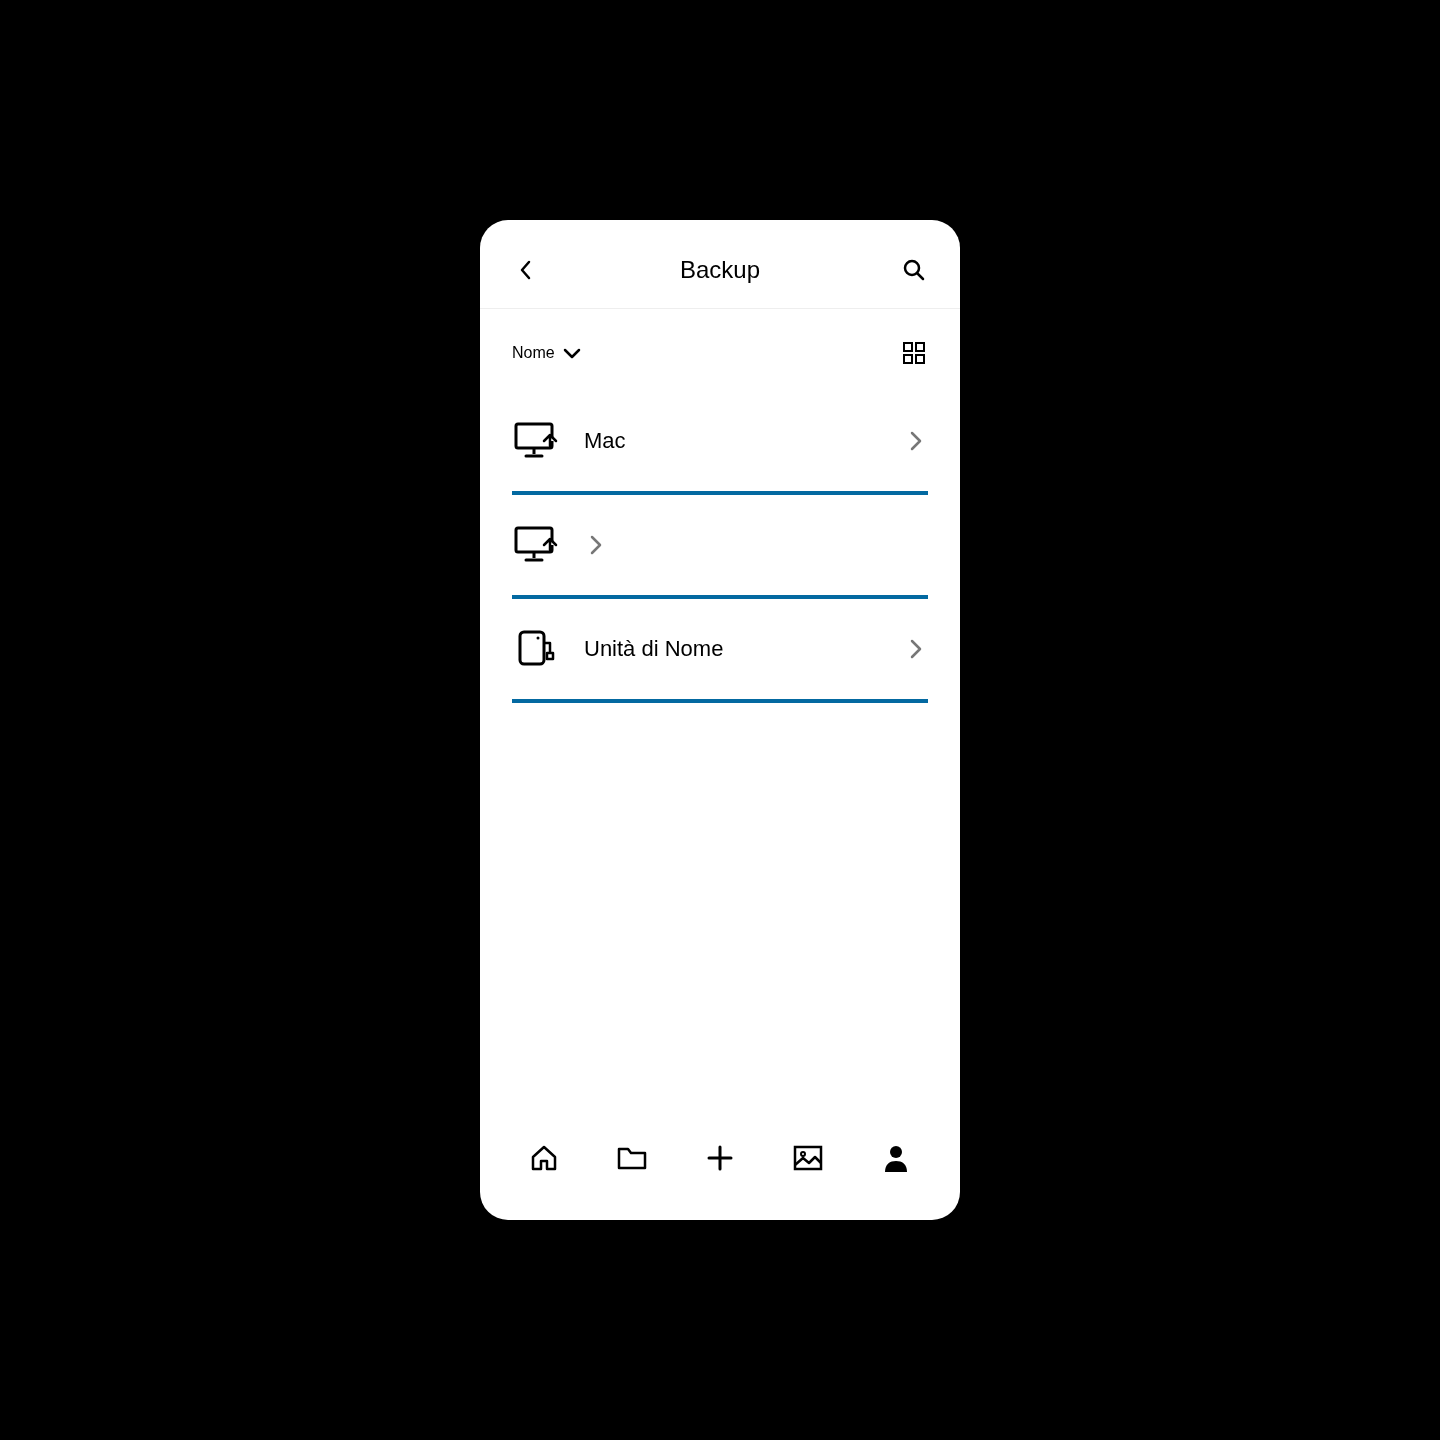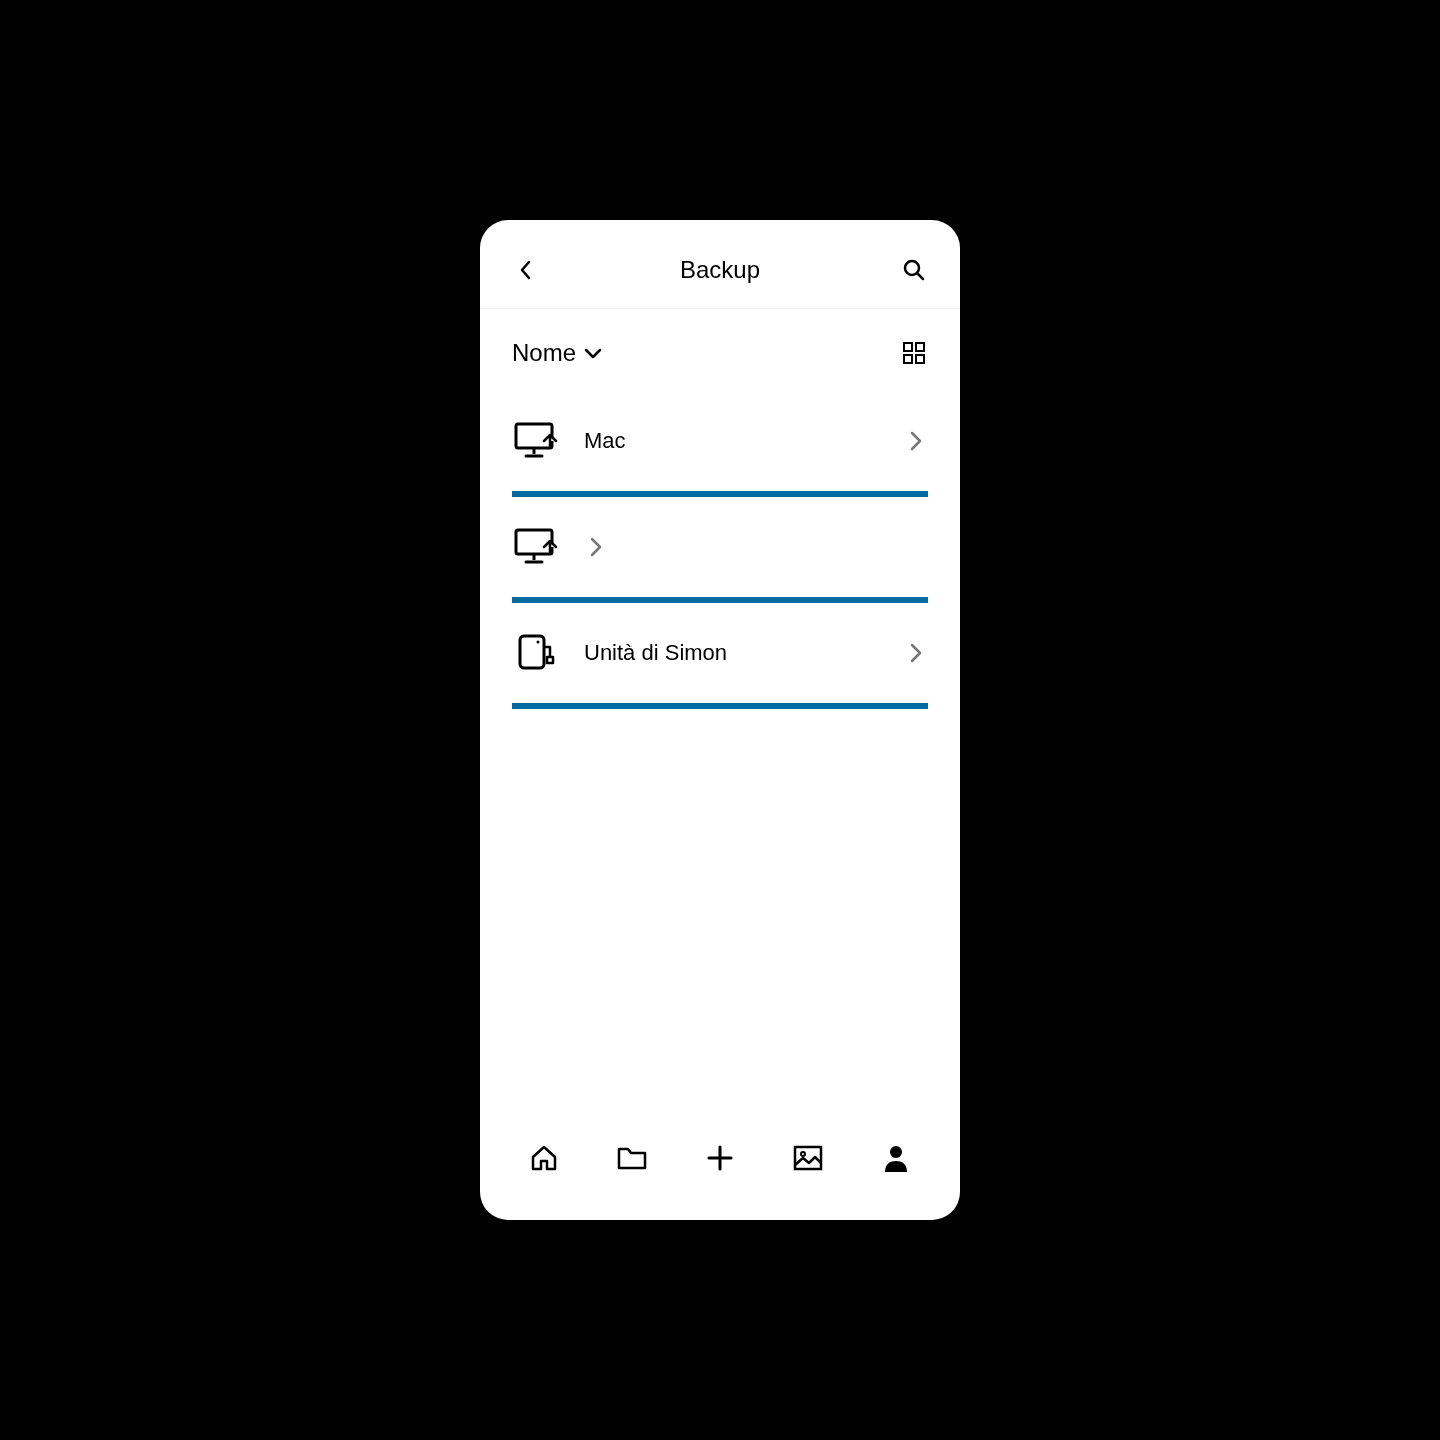--- a/index.html
+++ b/index.html
@@ -58,37 +58,37 @@
       display: flex;
       align-items: center;
       justify-content: space-between;
       padding: 30px 32px 24px;
     }
     
     .sort-control {
       display: flex;
       align-items: center;
       gap: 8px;
-      font-size: 24px;
+      font-size: 16px;
       color: #000;
       cursor: pointer;
       background: none;
       border: none;
     }
     
     .list {
       flex: 1;
       padding: 0 32px;
     }
     
     .list-item {
       display: flex;
       align-items: center;
       padding: 30px 0;
-      border-bottom: 6px solid #0369a1;
+      border-bottom: 4px solid #0369a1;
       cursor: pointer;
     }
     
     .list-item-icon {
       width: 48px;
       height: 40px;
       display: flex;
       align-items: center;
       justify-content: center;
       margin-right: 24px;
@@ -203,21 +203,21 @@
     </div>
 
     <div class="list-item">
       <div class="list-item-icon">
         <svg width="40" height="40" viewBox="0 0 40 40" fill="none">
           <rect x="4" y="3" width="24" height="32" rx="4" stroke="#000" stroke-width="3"></rect>
           <circle cx="22" cy="9" r="1.5" fill="#000"></circle>
           <path d="M28 14 L34 14 L34 24 M31 24 L37 24 L37 30 L31 30 Z" stroke="#000" stroke-width="2.5" fill="none" stroke-linejoin="round"></path>
         </svg>
       </div>
-      <div class="list-item-label">Unità di Simon</div>
+      <div class="list-item-label">Unità di Nome</div>
       <div class="list-item-chevron">
         <svg width="12" height="20" viewBox="0 0 12 20" fill="none">
           <path d="M2 2 L10 10 L2 18" stroke="#777" stroke-width="2.5" stroke-linecap="round" stroke-linejoin="round"></path>
         </svg>
       </div>
     </div>
 
   </div>
 
   <div class="bottom-nav">

